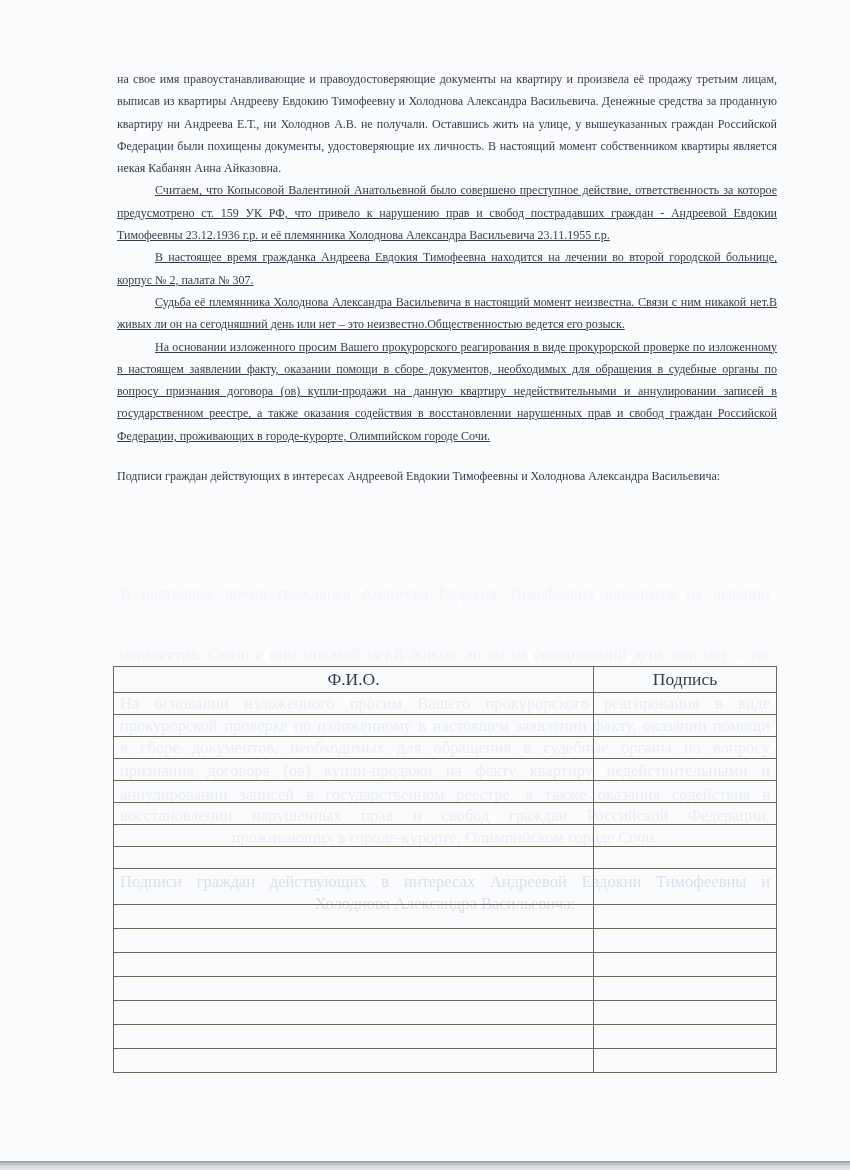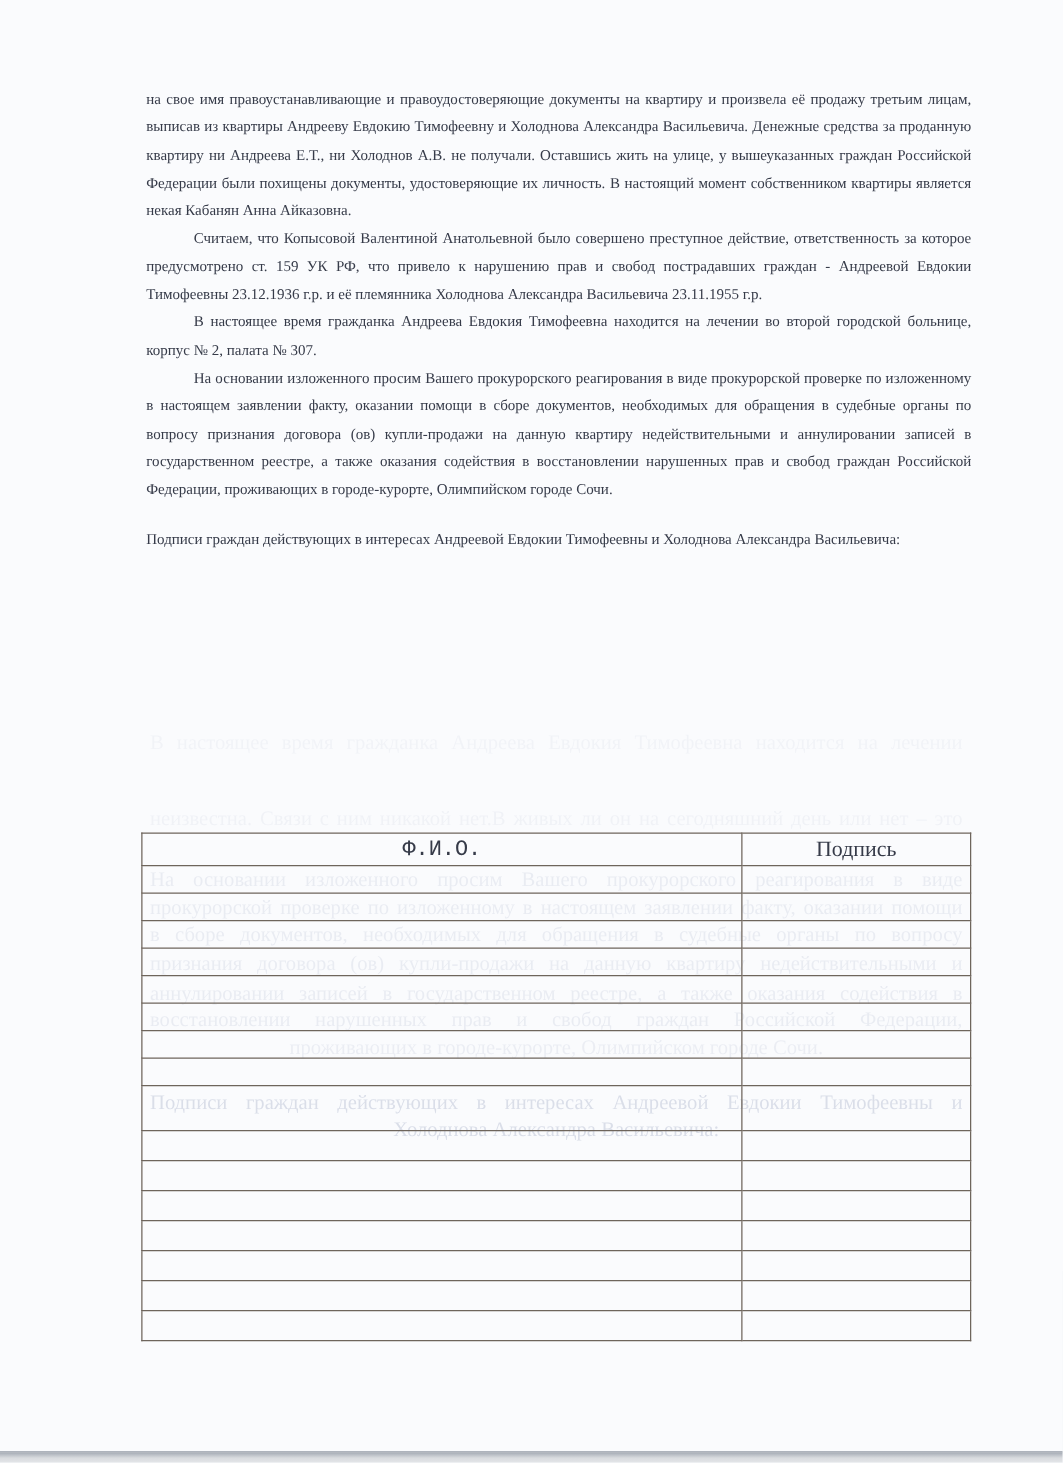--- a/index.html
+++ b/index.html
@@ -16,21 +16,21 @@
   }
   
   .body-text {
     position: absolute; left: 117px; top: 68px; width: 660px;
     color: #363b49;
     font-size: 12px;
     line-height: 22.3px;
     text-align: justify;
   }
   .body-text p { margin: 0; padding: 0; }
-  .body-text p.indent { text-indent: 38px; }
+  .body-text p.indent { text-indent: 38px; text-decoration: underline; }
   .body-text p.sign-intro { margin-top: 18px; }
   
   .ghost-line {
     position: absolute; left: 120px; width: 650px;
     color: #5d6d9a;
     font-size: 16.5px;
     line-height: 22px;
     white-space: nowrap;
     overflow: hidden;
     filter: blur(0.5px);
@@ -51,53 +51,54 @@
     padding: 0;
     background: transparent;
   }
   table.sig-table th {
     font-weight: normal;
     font-size: 17.5px;
     height: 25px;
     text-align: center;
     vertical-align: middle;
   }
-  th.col-fio, td.cell-fio { width: 479px; font-family: Liberation Mono, monospace; }
+  th.col-fio, td.cell-fio { width: 479px; }
   th.col-sig, td.cell-sig { width: 182px; }
   
   .bottom-edge {
     position: absolute; left: 0; bottom: 0;
     width: 850px; height: 8px;
     background: linear-gradient(to bottom, #a6acb5, #d9dbdf 55%, #e3e5e8);
     border-top: 1px solid #959ca6;
   }
 </style>
 </head>
 <body>
 
 <div class="page">
 
   <div id="ghost-layer">
       <div class="ghost-line j" style="top: 583px; opacity: 0.05;">В настоящее время гражданка Андреева Евдокия Тимофеевна находится на лечении</div>
       <div class="ghost-line j" style="top: 644px; opacity: 0.06;">неизвестна. Связи с ним никакой нет.В живых ли он на сегодняшний день или нет – это</div>
       <div class="ghost-line j" style="top: 693px; opacity: 0.1;">На основании изложенного просим Вашего прокурорского реагирования в виде</div>
       <div class="ghost-line j" style="top: 715px; opacity: 0.1; font-family: Liberation Serif, serif;">прокурорской проверке по изложенному в настоящем заявлении факту, оказании помощи</div>
       <div class="ghost-line j" style="top: 737px; opacity: 0.1;">в сборе документов, необходимых для обращения в судебные органы по вопросу</div>
-      <div class="ghost-line j" style="top: 760px; opacity: 0.1;">признания договора (ов) купли-продажи на данную квартиру недействительными и</div>
+      <div class="ghost-line j" style="top: 760px; opacity: 0.1;">признания договора (ов) купли-продажи на факту квартиру недействительными и</div>
       <div class="ghost-line j" style="top: 784px; opacity: 0.1;">аннулировании записей в государственном реестре, а также оказания содействия в</div>
       <div class="ghost-line j" style="top: 805px; opacity: 0.1;">восстановлении нарушенных прав и свобод граждан Российской Федерации,</div>
       <div class="ghost-line" style="top: 827px; opacity: 0.09;">проживающих в городе-курорте, Олимпийском городе Сочи.</div>
       <div class="ghost-line j" style="top: 871px; opacity: 0.2;">Подписи граждан действующих в интересах Андреевой Евдокии Тимофеевны и</div>
       <div class="ghost-line" style="top: 893px; opacity: 0.2;">Холоднова Александра Васильевича:</div>
     </div>
 
   <div class="body-text">
     <p>на свое имя правоустанавливающие и правоудостоверяющие документы на квартиру и произвела её продажу третьим лицам, выписав из квартиры Андрееву Евдокию Тимофеевну и Холоднова Александра Васильевича. Денежные средства за проданную квартиру ни Андреева Е.Т., ни Холоднов А.В. не получали. Оставшись жить на улице, у вышеуказанных граждан Российской Федерации были похищены документы, удостоверяющие их личность. В настоящий момент собственником квартиры является некая Кабанян Анна Айказовна.</p>
     <p class="indent">Считаем, что Копысовой Валентиной Анатольевной было совершено преступное действие, ответственность за которое предусмотрено ст. 159 УК РФ, что привело к нарушению прав и свобод пострадавших граждан - Андреевой Евдокии Тимофеевны 23.12.1936 г.р. и её племянника Холоднова Александра Васильевича 23.11.1955 г.р.</p>
     <p class="indent">В настоящее время гражданка Андреева Евдокия Тимофеевна находится на лечении во второй городской больнице, корпус № 2, палата № 307.</p>
+    <p class="indent">Судьба её племянника Холоднова Александра Васильевича в настоящий момент неизвестна. Связи с ним никакой нет.В живых ли он на сегодняшний день или нет – это неизвестно.Общественностью ведется его розыск.</p>
     <p class="indent">На основании изложенного просим Вашего прокурорского реагирования в виде прокурорской проверке по изложенному в настоящем заявлении факту, оказании помощи в сборе документов, необходимых для обращения в судебные органы по вопросу признания договора (ов) купли-продажи на данную квартиру недействительными и аннулировании записей в государственном реестре, а также оказания содействия в восстановлении нарушенных прав и свобод граждан Российской Федерации, проживающих в городе-курорте, Олимпийском городе Сочи.</p>
     <p class="sign-intro">Подписи граждан действующих в интересах Андреевой Евдокии Тимофеевны и Холоднова Александра Васильевича:</p>
   </div>
 
   <div class="sig-table-wrap">
     <table class="sig-table">
       <thead>
         <tr>
           <th class="col-fio">Ф.И.О.</th>
           <th class="col-sig">Подпись</th>

